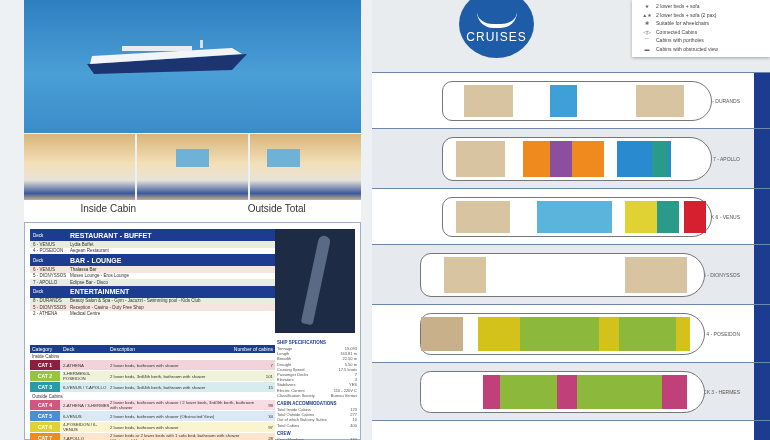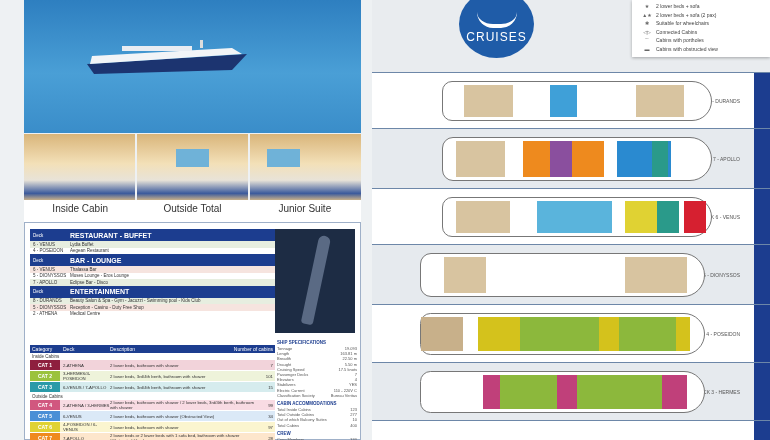--- a/index.html
+++ b/index.html
@@ -62,21 +62,20 @@
     <div class="thumb">
         <div class="win"></div>
       </div>
     <div class="thumb">
         <div class="win" style="left:15%"></div>
       </div>
   </div>
   <div class="captions">
     <span>Inside Cabin</span>
     <span>Outside Total</span>
-    <span>Junior Suite</span>
   </div>
 
   <div class="panel">
     <div class="ftab">
       <div class="fhead">
           <span class="d">Deck</span>
           <span class="t">RESTAURANT - BUFFET</span>
         </div>
       <div class="frow g">
           <span class="d">6 - VENUS</span>

